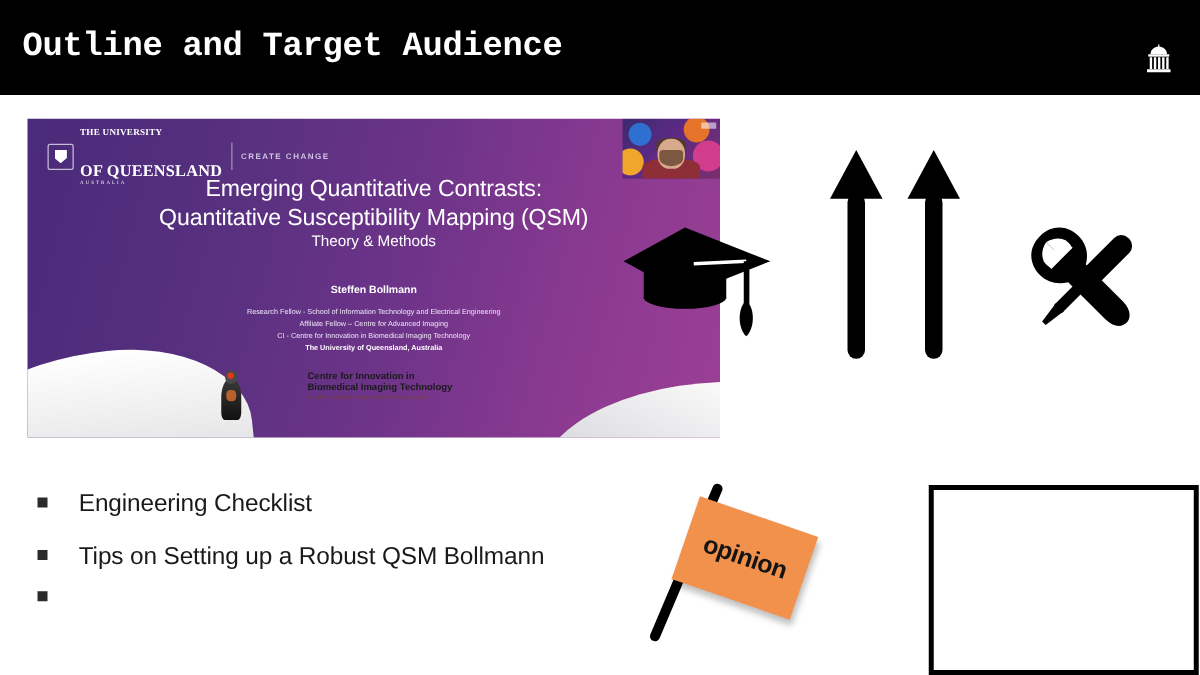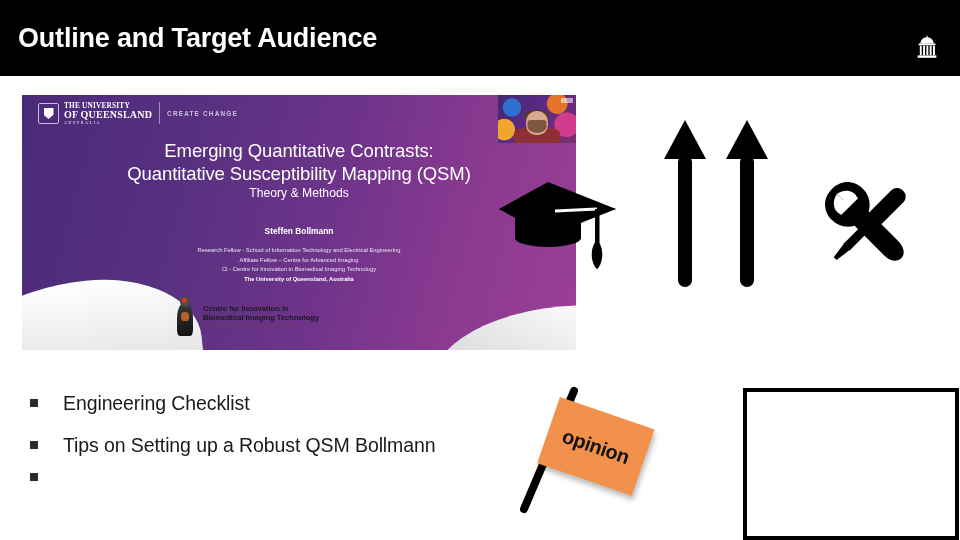--- a/index.html
+++ b/index.html
@@ -23,20 +23,21 @@
     background: #000000;
   }
   .header-title {
     position: absolute;
     left: 18px; top: 23px;
     color: #ffffff;
     font-size: 27px;
     font-weight: bold;
     letter-spacing: -0.2px;
     white-space: nowrap;
+    font-family: Liberation Mono, monospace;
   }
   .ucl-logo {
     position: absolute;
     right: 18px; top: 16px;
     height: 50px;
     display: flex;
     align-items: flex-end;
   }
   .ucl-portico {
     position: relative;
@@ -94,21 +95,21 @@
   .uq-crest-inner {
     width: 10px; height: 11px;
     background: #ffffff;
     clip-path: polygon(0 0,100% 0,100% 62%,50% 100%,0 62%);
   }
   .uq-text {
     color: #ffffff;
     line-height: 1.08;
   }
   .uq-line1 { font-size: 7.3px; font-weight: bold; letter-spacing: 0.2px; font-family: "Liberation Serif", serif; }
-  .uq-line2 { font-size: 10px; font-weight: bold; letter-spacing: 0.2px; font-family: "Liberation Serif", serif; }
+  .uq-line2 { font-size: 13px; font-weight: bold; letter-spacing: 0.2px; font-family: "Liberation Serif", serif; margin-top: 20px; }
   .uq-line3 { font-size: 4px; letter-spacing: 1.6px; font-family: "Liberation Serif", serif; }
   .uq-divider {
     width: 1px; height: 22px;
     background: #9e8fba;
     margin: 0 7px;
   }
   .uq-tag {
     color: #cfc3e0;
     font-size: 6.4px;
     letter-spacing: 1.2px;
@@ -195,21 +196,21 @@
     text-align: center;
     color: #ece6f4;
     font-size: 5.8px;
     line-height: 1.68;
   }
   .slide-affil .bold { font-weight: bold; color: #ffffff; }
   .cibit {
     position: absolute;
     left: 152px; bottom: 14px;
     display: flex;
-    align-items: center;
+    gap: 43px;
   }
   .cibit-figure {
     width: 22px; height: 40px;
     position: relative;
     margin-right: 7px;
   }
   .cibit-body {
     position: absolute;
     left: 3px; top: 7px;
     width: 16px; height: 33px;

